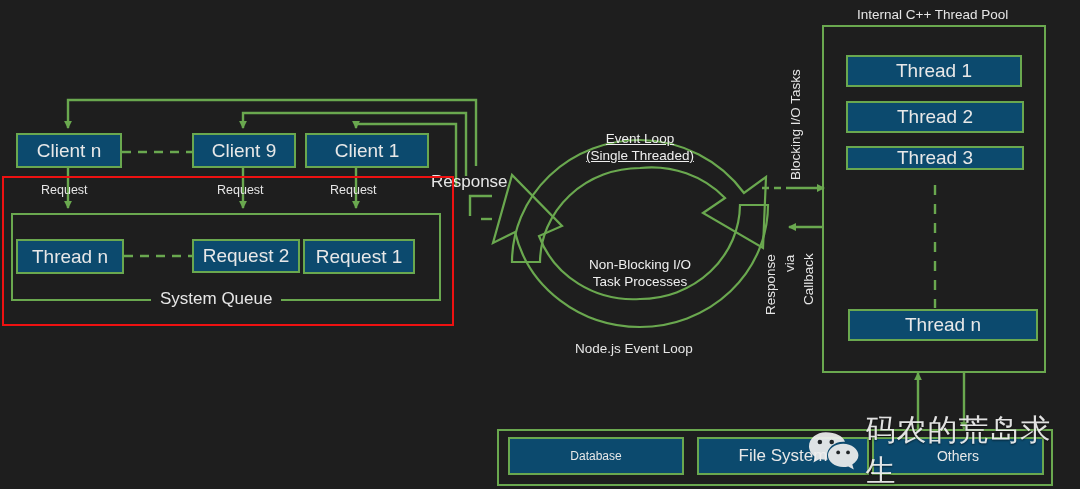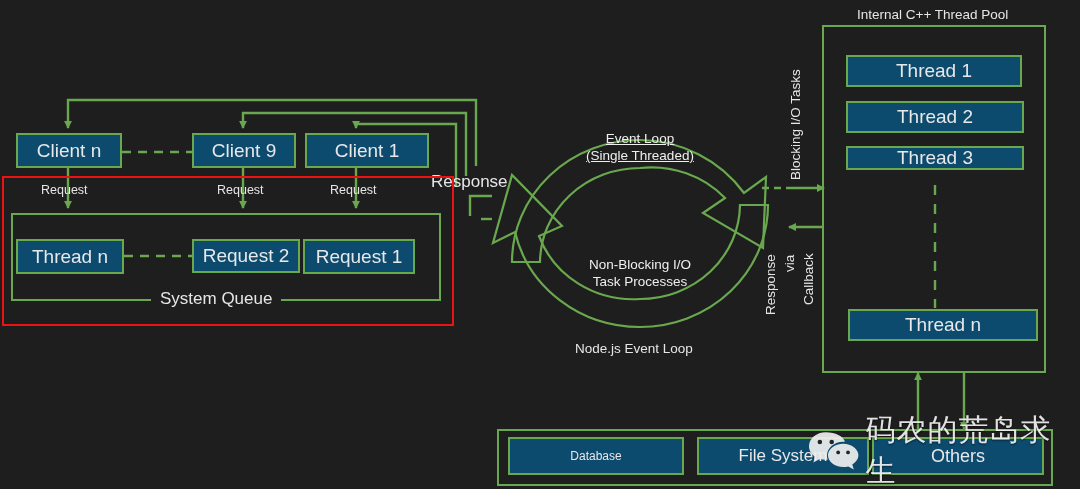--- a/index.html
+++ b/index.html
@@ -163,21 +163,21 @@
     <span>Thread n</span>
   </div>
 
   <div class="plainbox" style="left:497px;top:429px;width:556px;height:57px;"></div>
   <div class="box" style="left:508px;top:437px;width:176px;height:38px;font-size:12px;">
     <span>Database</span>
   </div>
   <div class="box" style="left:697px;top:437px;width:172px;height:38px;font-size:17px;">
     <span>File System</span>
   </div>
-  <div class="box" style="left:872px;top:437px;width:172px;height:38px;font-size:18px;">
+  <div class="box" style="left:872px;top:437px;width:172px;height:38px;font-size:14px;">
     <span>Others</span>
   </div>
 
   <div class="wm" style="left:808px;top:410px;">
     <svg width="52" height="42" viewBox="0 0 52 42">
       <path d="M18,2 C8.6,2 1,8.3 1,16.1 C1,20.4 3.4,24.2 7.2,26.8 L5.4,32.6 L11.9,29.1
                C13.8,29.6 15.8,29.9 18,29.9 C18.6,29.9 19.2,29.9 19.8,29.8
                C19.4,28.5 19.2,27.2 19.2,25.8 C19.2,17.9 26.6,11.6 35.6,11.6
                C36.2,11.6 36.8,11.6 37.4,11.7 C35.7,6.1 27.7,2 18,2 Z" fill="#efefef"></path>
       <circle cx="12" cy="12" r="2.3" fill="#222"></circle>

